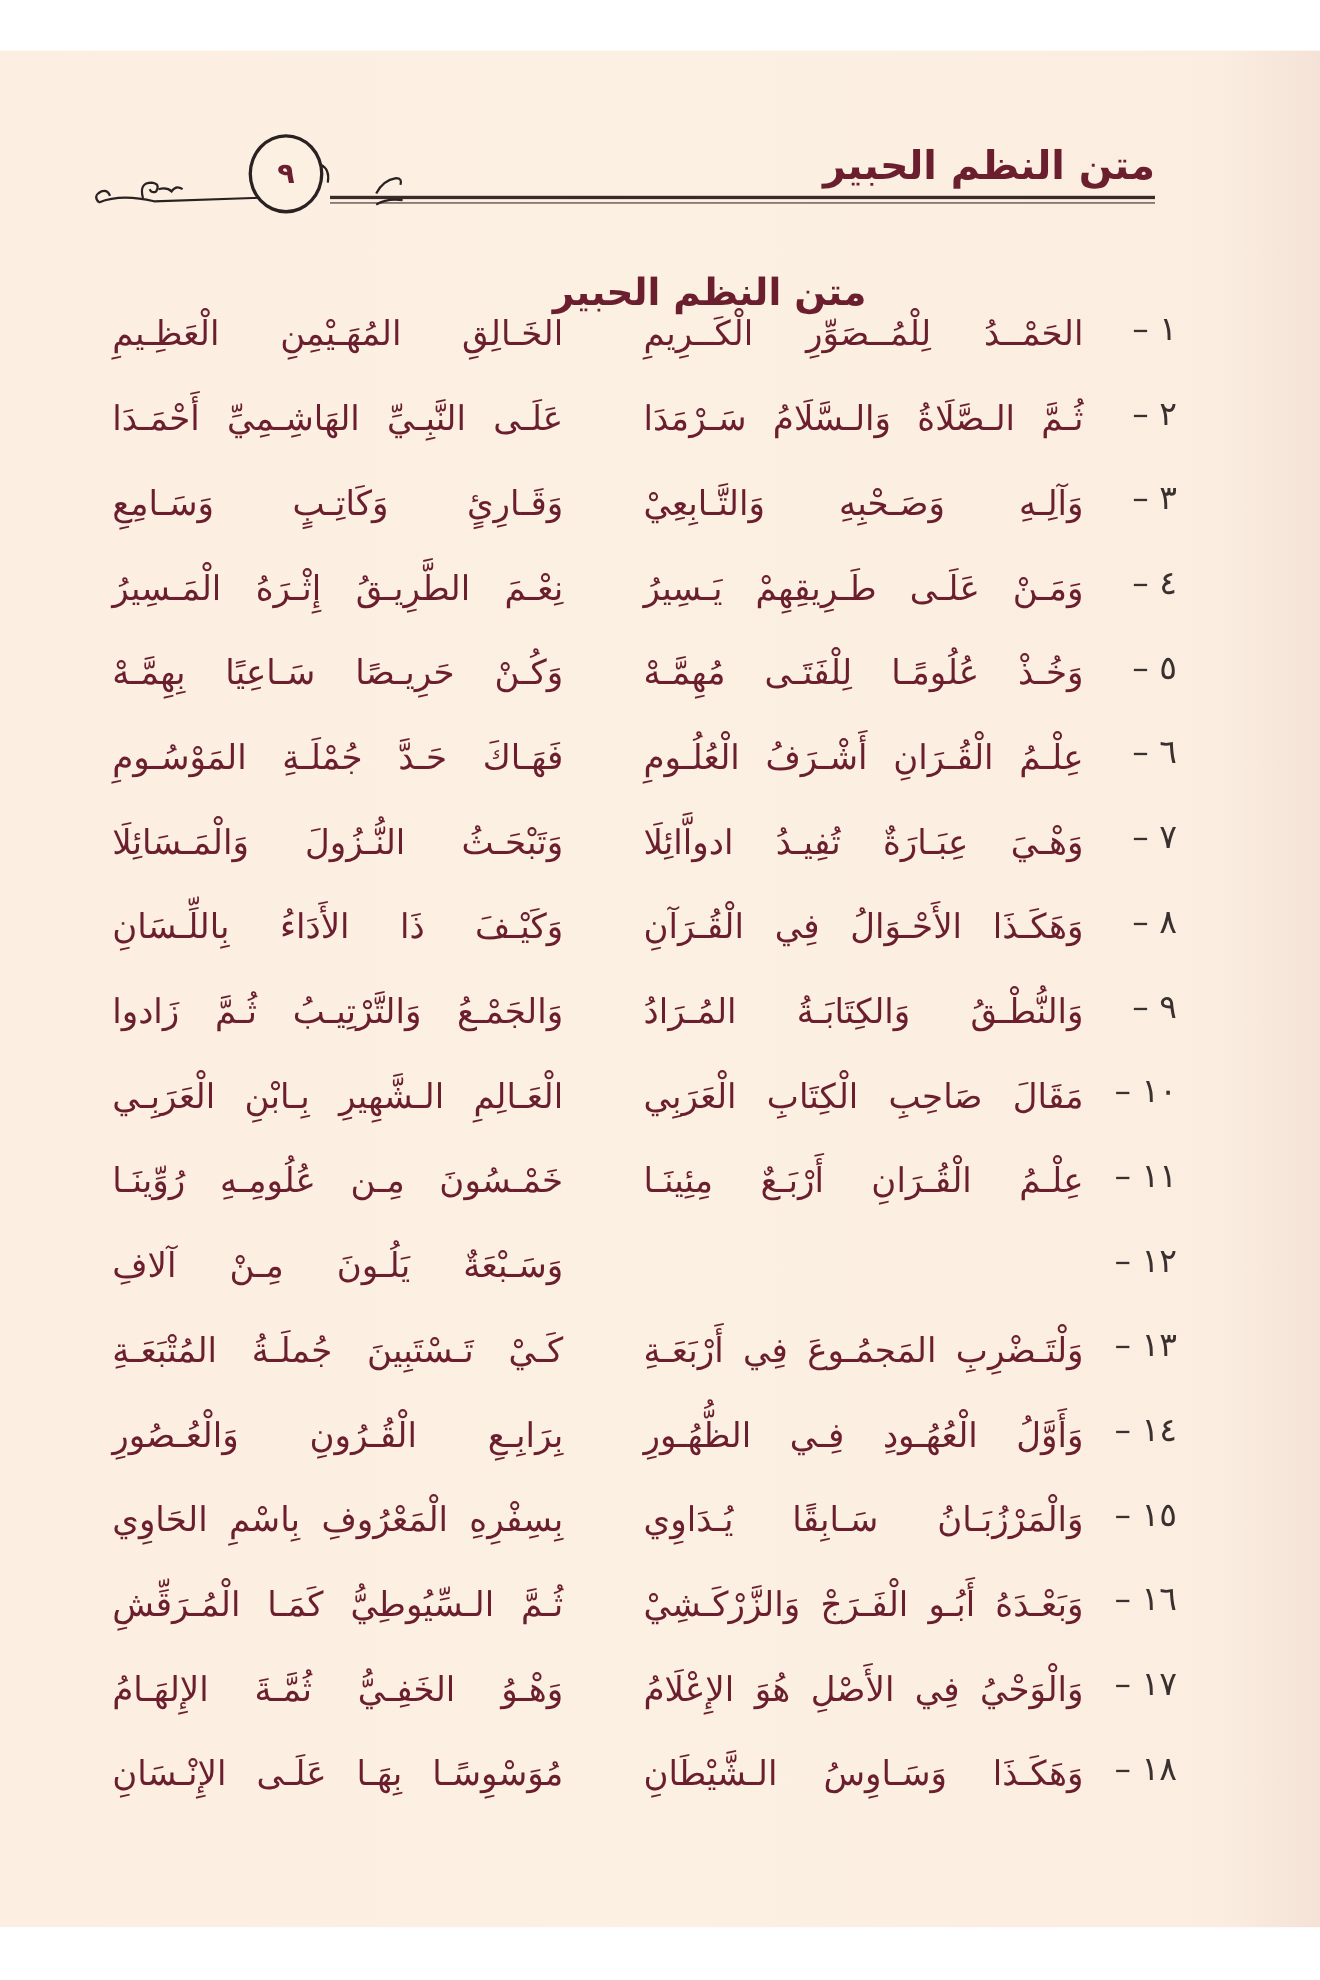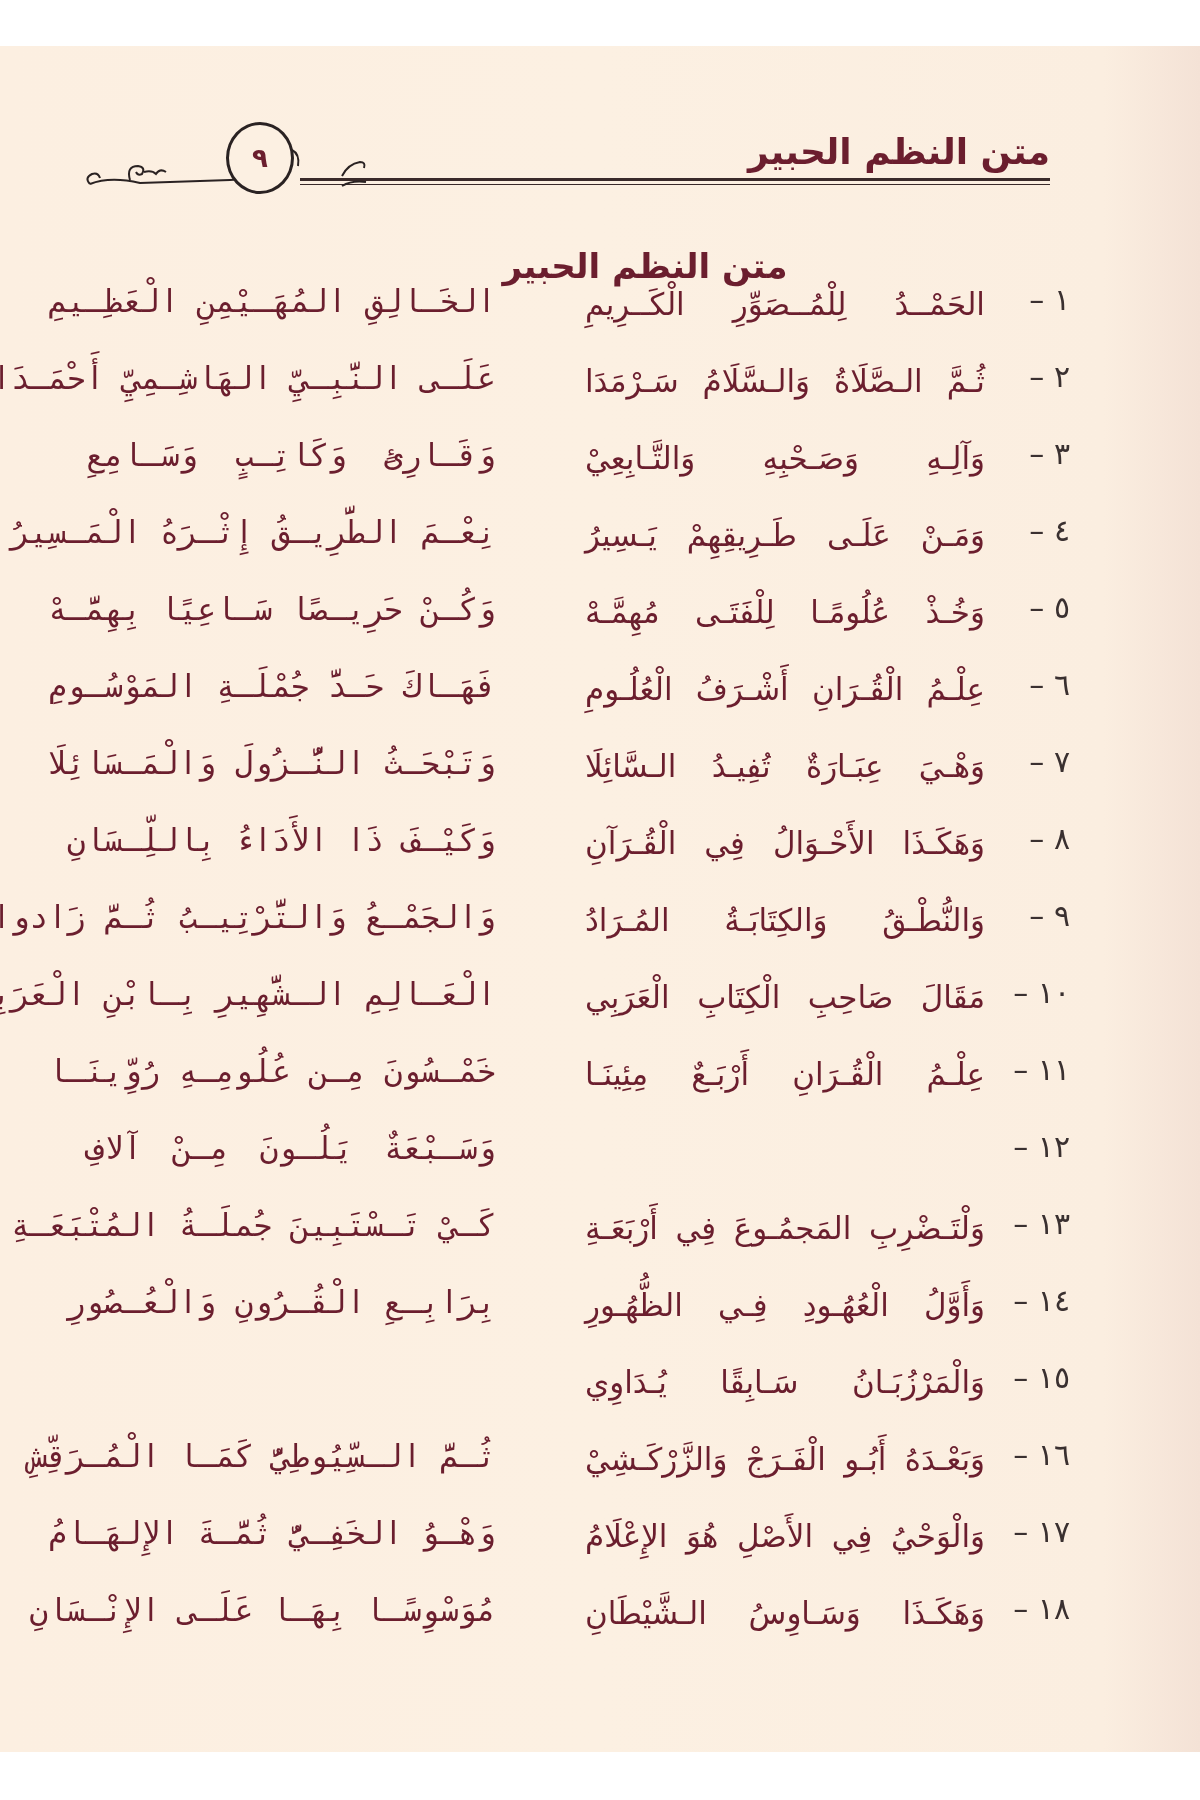--- a/index.html
+++ b/index.html
@@ -108,25 +108,24 @@
     white-space: nowrap;
     line-height: 52px;
   }
   .hemistich.first {
     right: 215px;
     width: 400px;
     text-align: justify;
     text-align-last: justify;
   }
   .hemistich.second {
-    right: 704px;
+    right: 688px;
     width: 410px;
     text-align: justify;
     text-align-last: justify;
-    font-family: Liberation Mono, monospace;
   }
 </style>
 </head>
 <body>
 
 <div class="page">
 
   <div class="running-head">متن النظم الحبير</div>
 
   <div class="rule r1"></div>
@@ -178,21 +177,21 @@
       <span class="hemistich first">وَخُـذْ عُلُومًـا لِلْفَتَـى مُهِمَّـهْ</span>
       <span class="hemistich second">وَكُـنْ حَرِيـصًا سَـاعِيًا بِهِمَّـهْ</span>
     </div>
     <div class="verse" style="top:385px">
       <span class="verse-num">٦ –</span>
       <span class="hemistich first">عِلْـمُ الْقُـرَانِ أَشْـرَفُ الْعُلُـومِ</span>
       <span class="hemistich second">فَهَـاكَ حَـدَّ جُمْلَـةِ المَوْسُـومِ</span>
     </div>
     <div class="verse" style="top:462px">
       <span class="verse-num">٧ –</span>
-      <span class="hemistich first">وَهْـيَ عِبَـارَةٌ تُفِيـدُ الـسَّائِلَا</span>
+      <span class="hemistich first">وَهْـيَ عِبَـارَةٌ تُفِيـدُ ادواَّائِلَا</span>
       <span class="hemistich second">وَتَبْحَـثُ النُّـزُولَ وَالْمَـسَائِلَا</span>
     </div>
     <div class="verse" style="top:539px">
       <span class="verse-num">٨ –</span>
       <span class="hemistich first">وَهَكَـذَا الأَحْـوَالُ فِي الْقُـرَآنِ</span>
       <span class="hemistich second">وَكَيْـفَ ذَا الأَدَاءُ بِاللِّـسَانِ</span>
     </div>
     <div class="verse" style="top:616px">
       <span class="verse-num">٩ –</span>
       <span class="hemistich first">وَالنُّطْـقُ وَالكِتَابَـةُ المُـرَادُ</span>
@@ -218,20 +217,21 @@
       <span class="hemistich second">كَـيْ تَـسْتَبِينَ جُملَـةُ المُتْبَعَـةِ</span>
     </div>
     <div class="verse" style="top:1001px">
       <span class="verse-num">١٤ –</span>
       <span class="hemistich first">وَأَوَّلُ الْعُهُـودِ فِـي الظُّهُـورِ</span>
       <span class="hemistich second">بِرَابِـعِ الْقُـرُونِ وَالْعُـصُورِ</span>
     </div>
     <div class="verse" style="top:1078px">
       <span class="verse-num">١٥ –</span>
       <span class="hemistich first">وَالْمَرْزُبَـانُ سَـابِقًا يُـدَاوِي</span>
+      <span class="hemistich second">بِسِفْرِهِ الْمَعْرُوفِ بِاسْمِ الحَاوِي</span>
     </div>
     <div class="verse" style="top:1155px">
       <span class="verse-num">١٦ –</span>
       <span class="hemistich first">وَبَعْـدَهُ أَبُـو الْفَـرَجْ وَالزَّرْكَـشِيْ</span>
       <span class="hemistich second">ثُـمَّ الـسِّيُوطِيُّ كَمَـا الْمُـرَقِّشِ</span>
     </div>
     <div class="verse" style="top:1232px">
       <span class="verse-num">١٧ –</span>
       <span class="hemistich first">وَالْوَحْيُ فِي الأَصْلِ هُوَ الإِعْلَامُ</span>
       <span class="hemistich second">وَهْـوُ الخَفِـيُّ ثُمَّـةَ الإِلهَـامُ</span>

